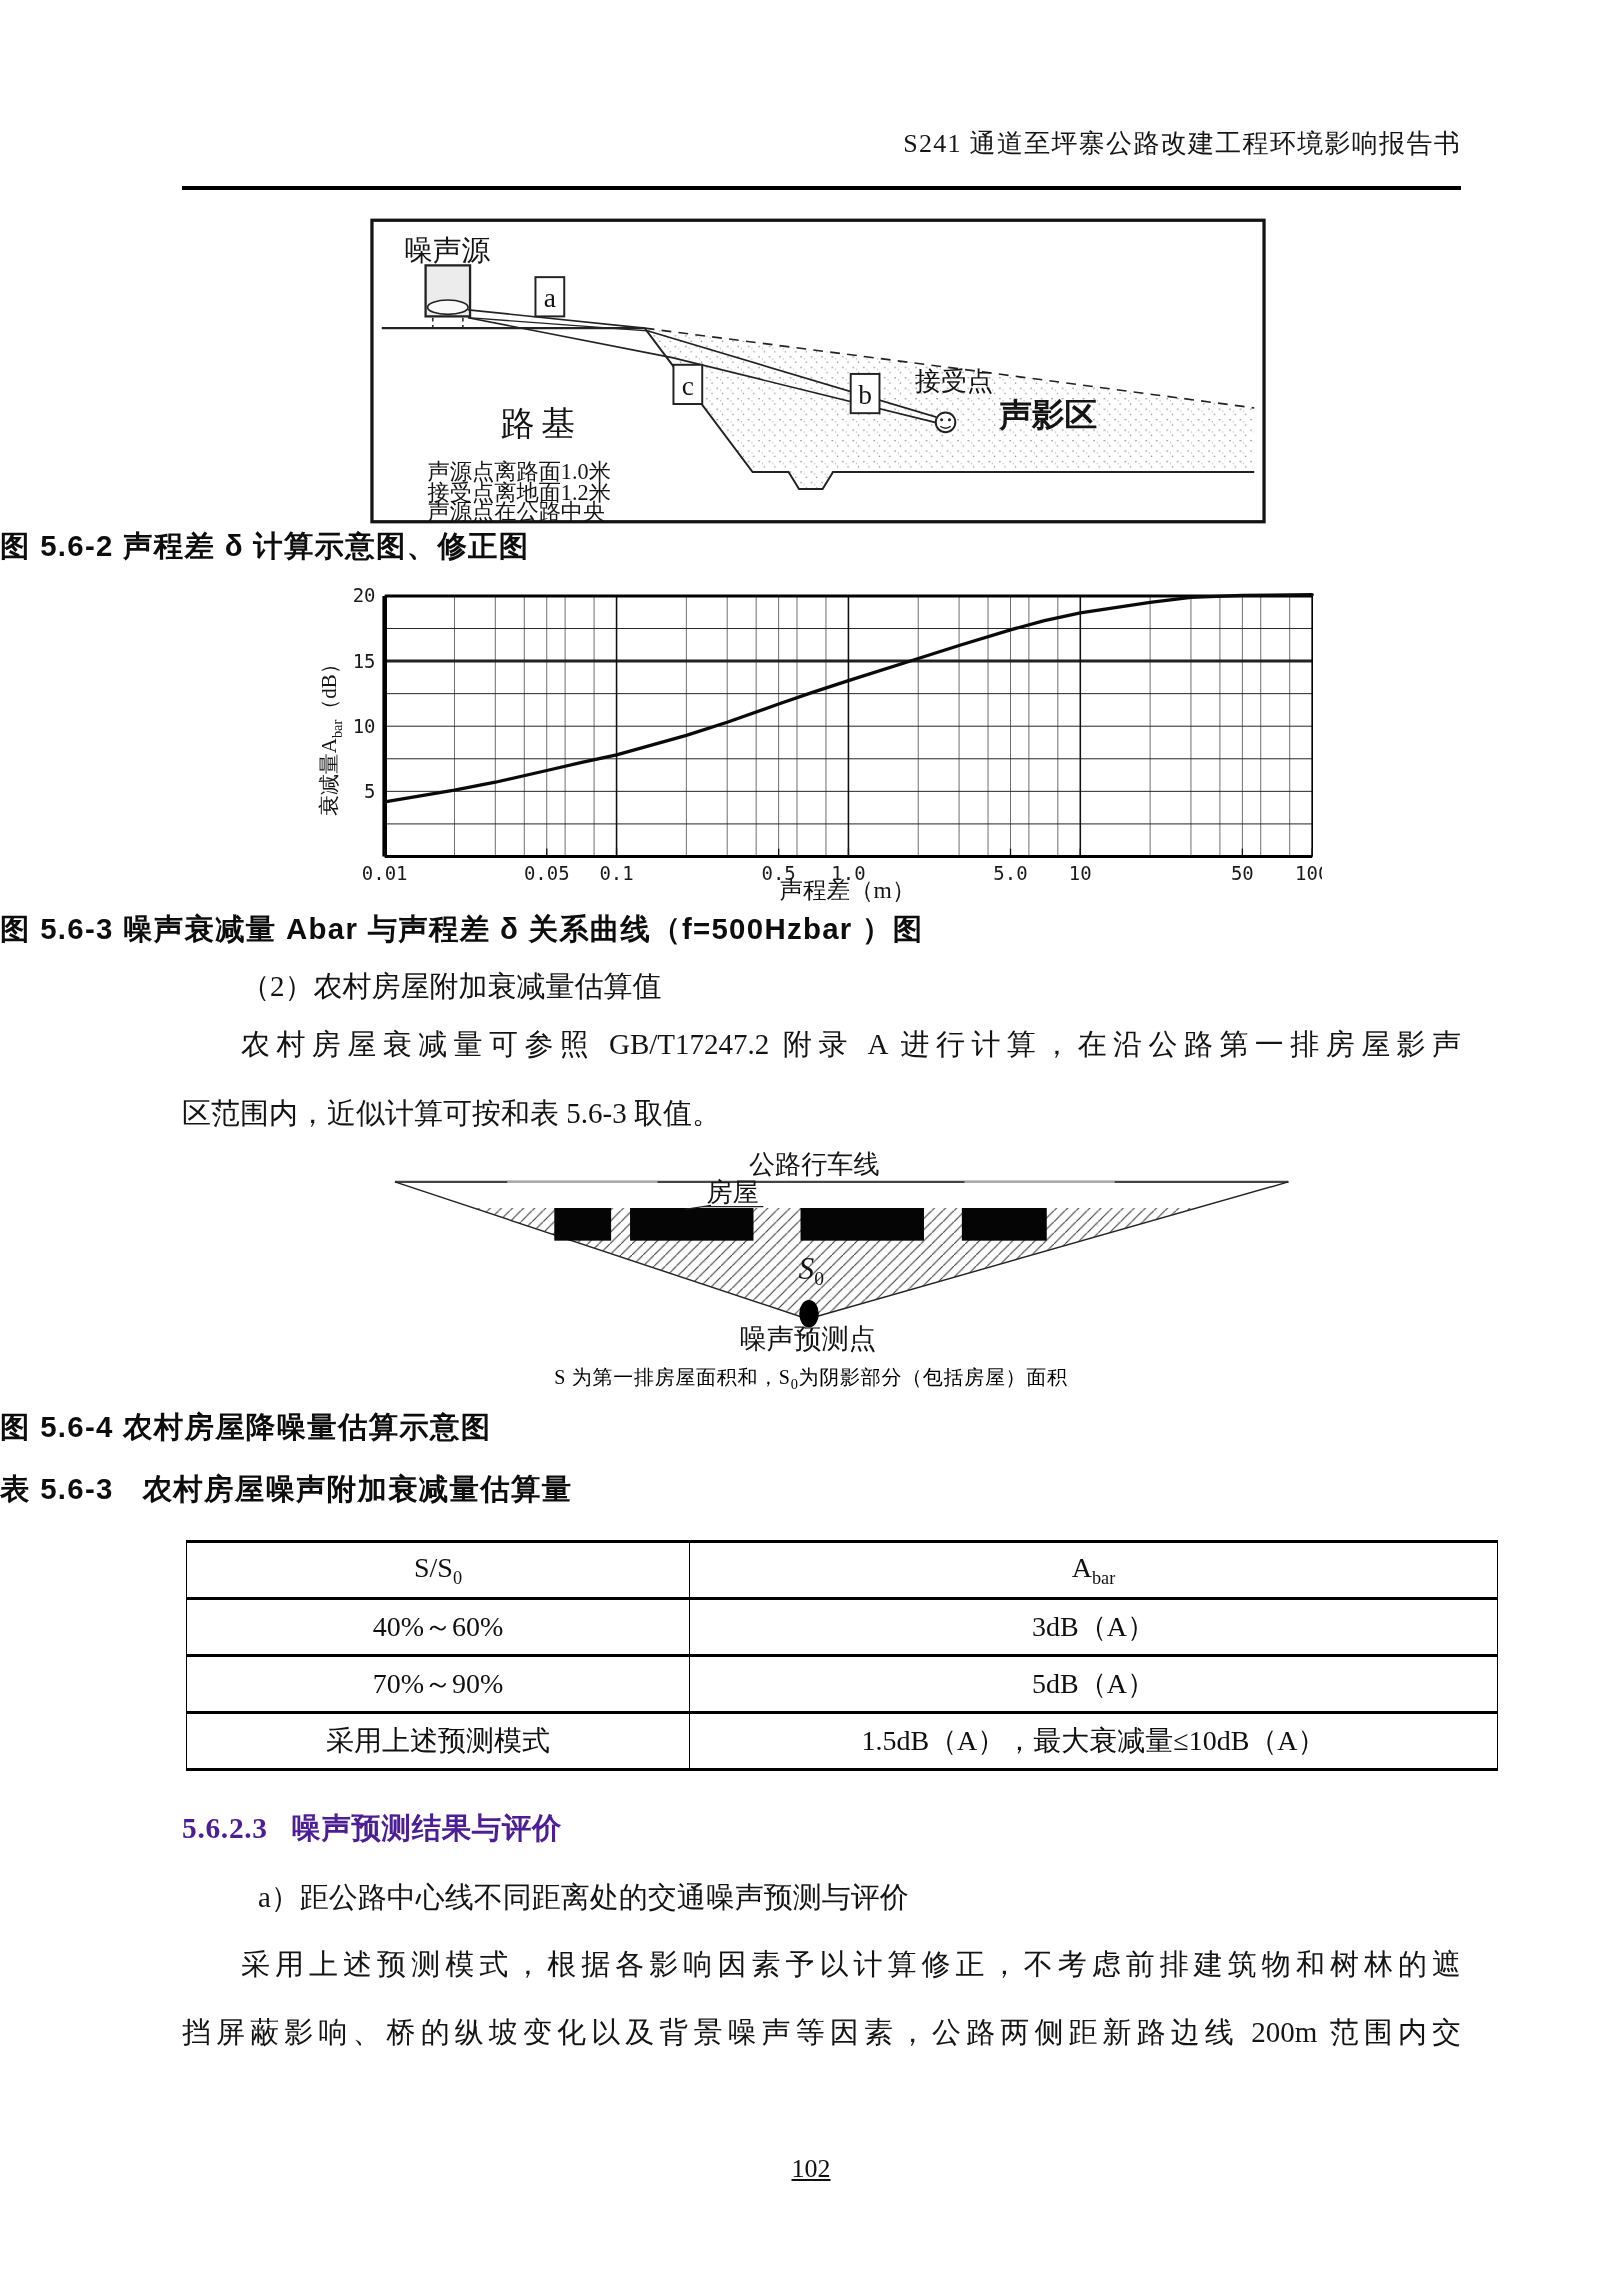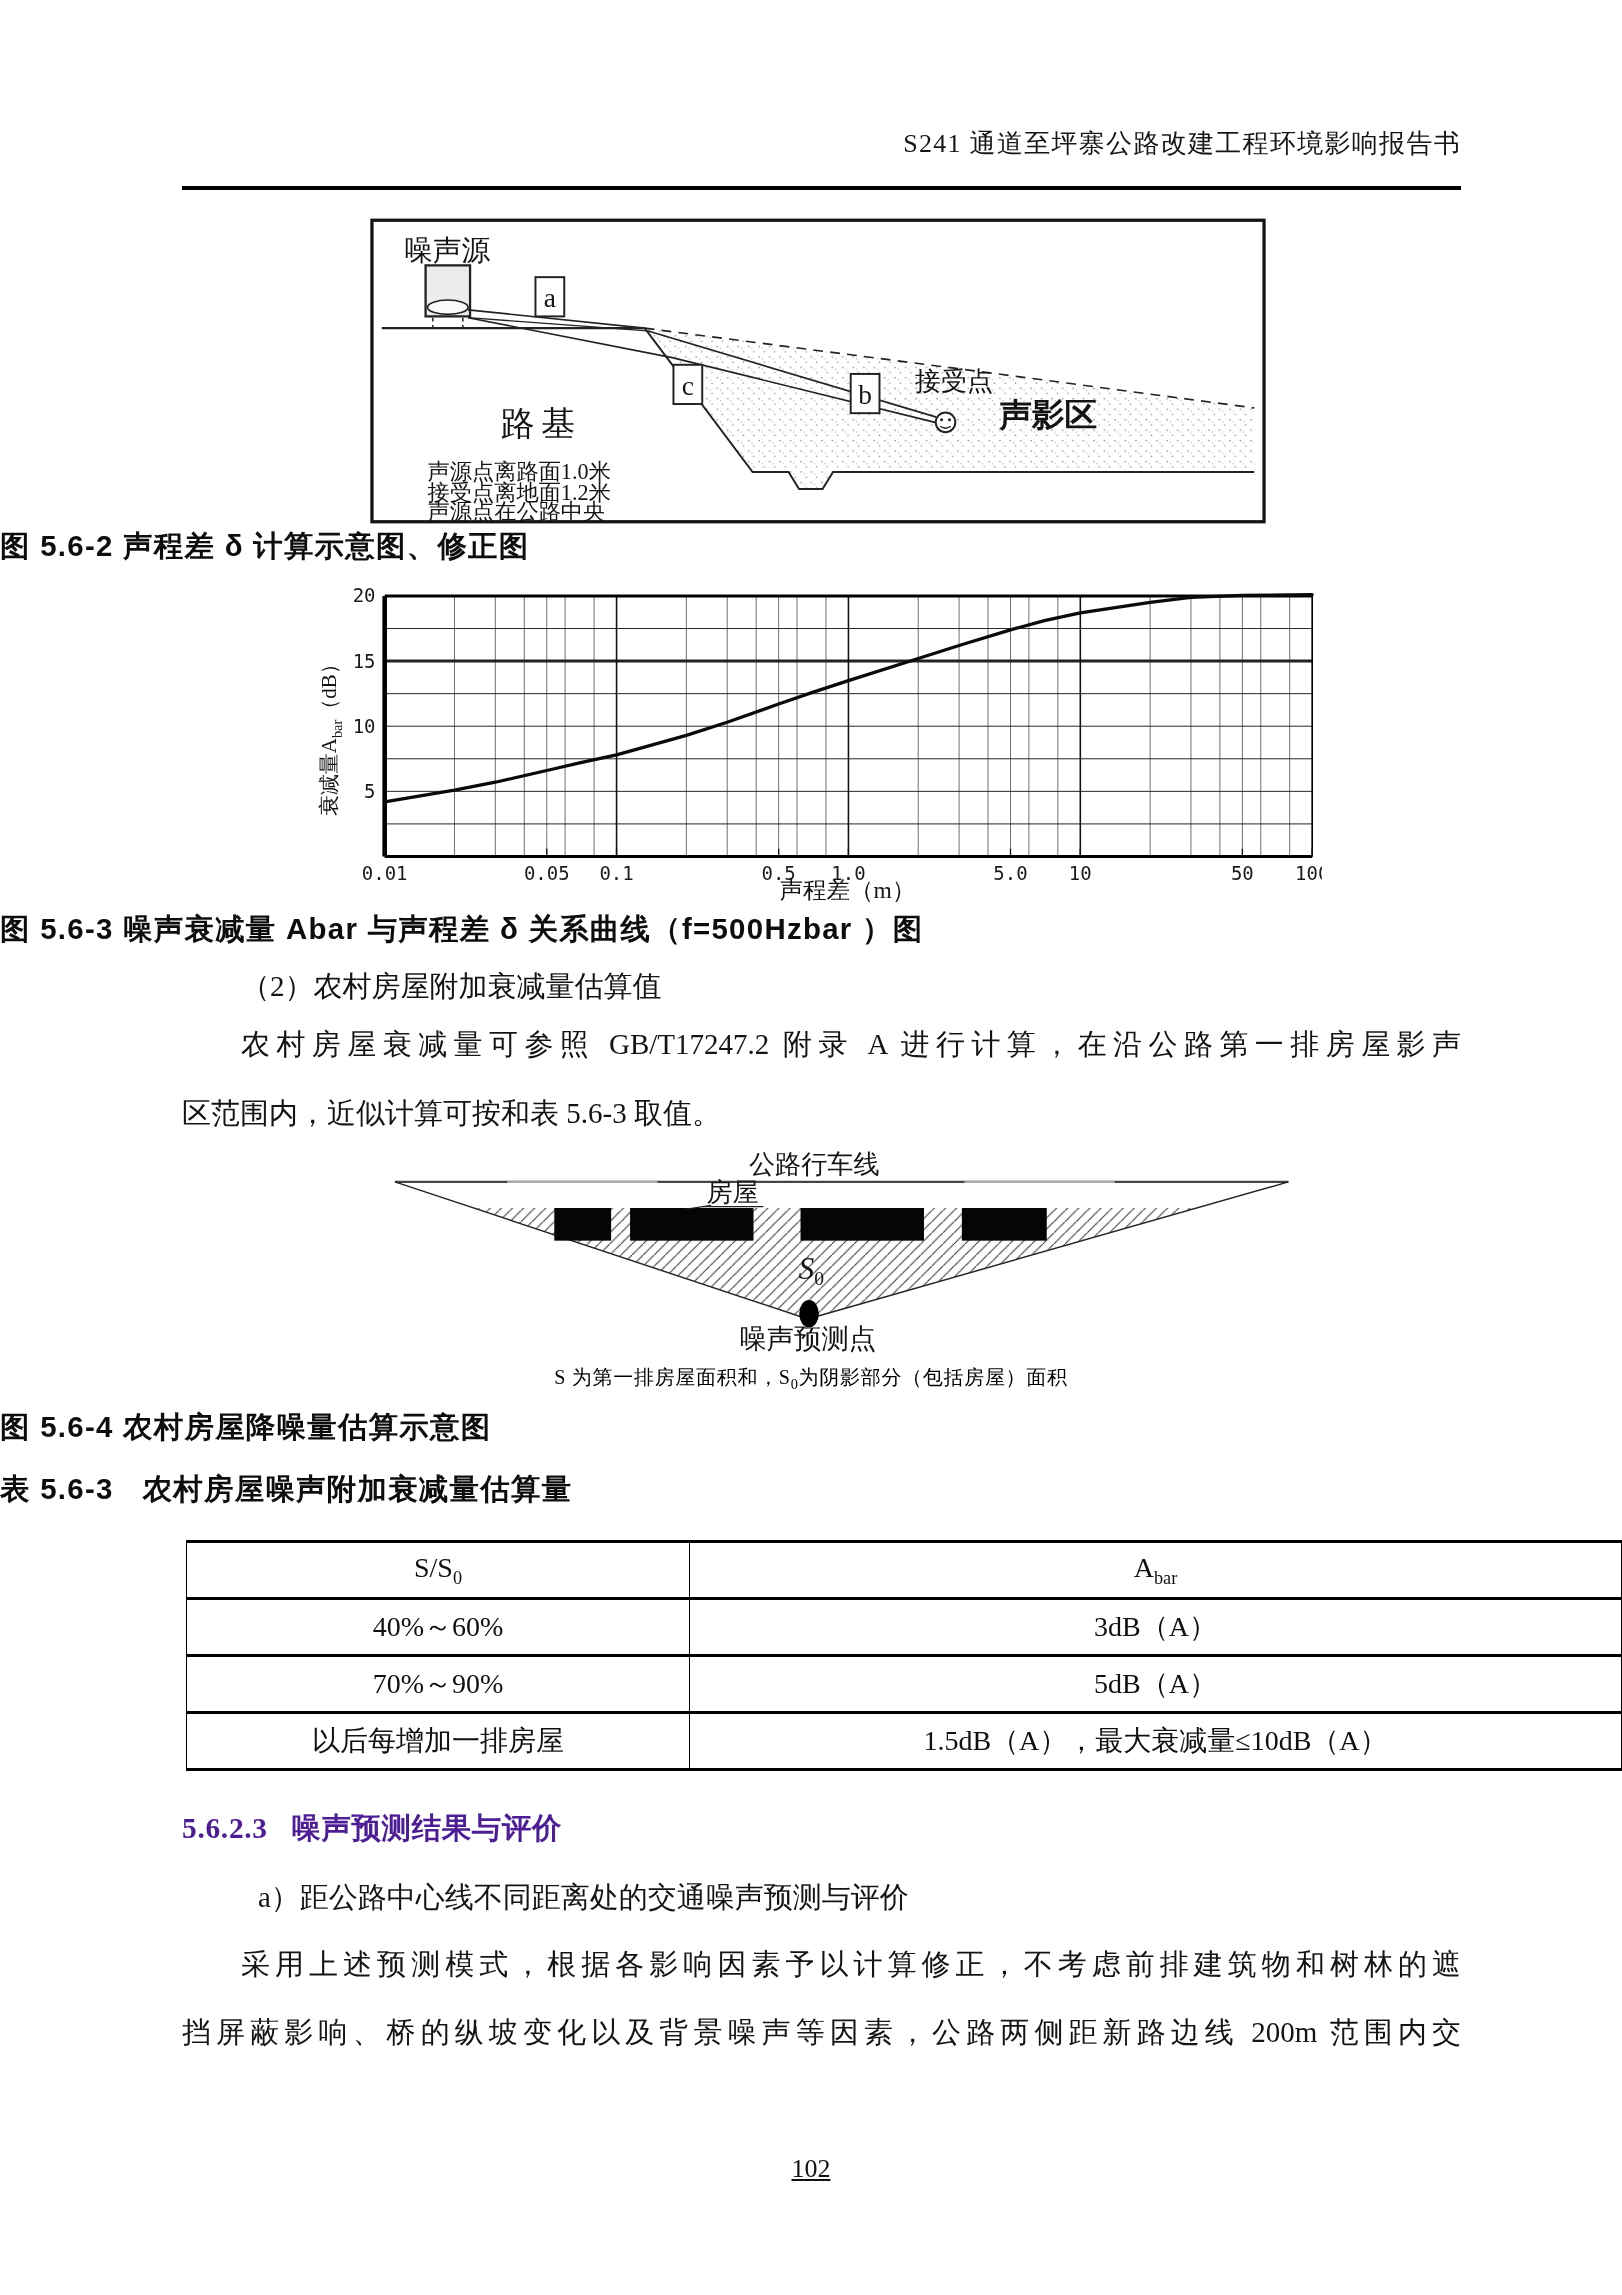--- a/index.html
+++ b/index.html
@@ -6,21 +6,21 @@
   .page{position:relative;width:1622px;height:2295px;background:#ffffff;overflow:hidden;
         font-family:"Liberation Serif",serif;color:#111;}
   .abs{position:absolute;}
   .hdr{font-size:26px;letter-spacing:1.3px;color:#161616;}
   .hdr-rule{background:#000;height:3.9px;}
   .cap{font-family:"Liberation Sans",sans-serif;font-weight:700;font-size:29.4px;color:#0d0d0d;
        width:100%;text-align:left;letter-spacing:1.3px;}
   .bodytxt{font-size:29px;color:#141414;line-height:1.15;white-space:nowrap;}
   .just{white-space:normal;text-align:justify;text-align-last:justify;line-height:1.1;}
   .fig-note{font-size:20px;color:#000000;width:100%;text-align:center;letter-spacing:0.7px;}
-  .tbl{border-collapse:collapse;table-layout:fixed;width:1436px;}
+  .tbl{border-collapse:collapse;table-layout:fixed;width:1312px;}
   .tbl td{border-top:3.9px solid #000;border-bottom:3.9px solid #000;border-left:1.3px solid #000;
           border-right:1.3px solid #000;height:52px;text-align:center;vertical-align:middle;
           font-size:28px;color:#101010;}
   .tbl sub{font-size:18.3px;}
   .sec-head{font-family:"Liberation Sans",sans-serif;font-weight:700;font-size:29.4px;color:#4c1d95;letter-spacing:0.7px;}
   .sec-head .num{margin-right:23.6px;font-family:"Liberation Serif",serif;}
   .pagenum{width:100%;text-align:center;font-size:26px;color:#111;}
   svg text{font-family:"Liberation Serif",serif;fill:#141414;}
   .svg-sans{font-family:"Liberation Sans",sans-serif;font-weight:bold;}
   .tick{font-family:"DejaVu Sans Mono",monospace;font-size:29px;fill:#1a1a1a;}
@@ -231,21 +231,21 @@
       </tr>
       <tr>
         <td>40%～60%</td>
         <td>3dB（A）</td>
       </tr>
       <tr>
         <td>70%～90%</td>
         <td>5dB（A）</td>
       </tr>
       <tr>
-        <td>以后每增加一排房屋</td>
+        <td>采用上述预测模式</td>
         <td>1.5dB（A），最大衰减量≤10dB（A）</td>
       </tr>
     </tbody>
   </table>
 
   <div class="abs sec-head" style="left:182px;top:1809px;"><span class="num">5.6.2.3</span><span>噪声预测结果与评价</span></div>
   <div class="abs bodytxt just" style="left:241px;top:1949px;width:1220px;">采用上述预测模式，根据各影响因素予以计算修正，不考虑前排建筑物和树林的遮</div>
   <div class="abs bodytxt" style="left:258px;top:1881px;">a）距公路中心线不同距离处的交通噪声预测与评价</div>
   <div class="abs bodytxt just" style="left:182px;top:2017px;width:1279px;">挡屏蔽影响、桥的纵坡变化以及背景噪声等因素，公路两侧距新路边线 200m 范围内交</div>
 

